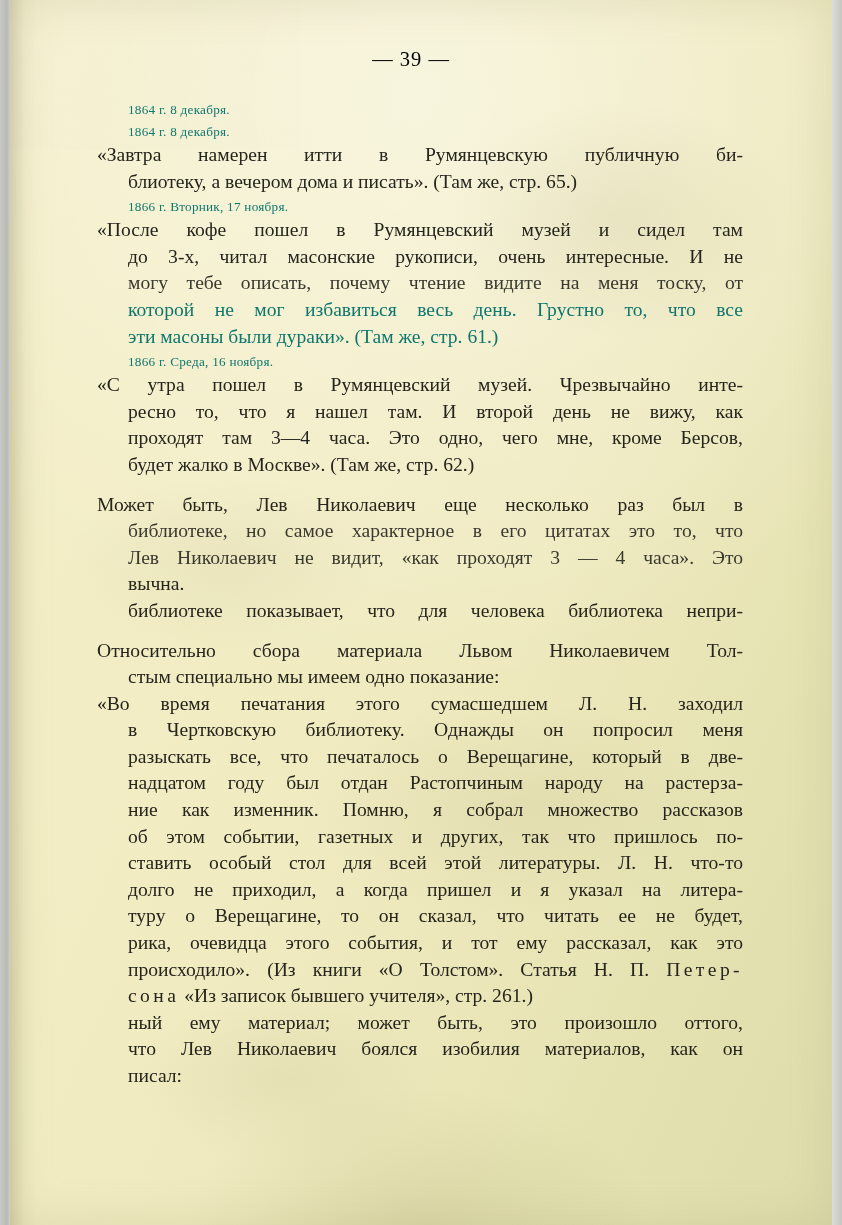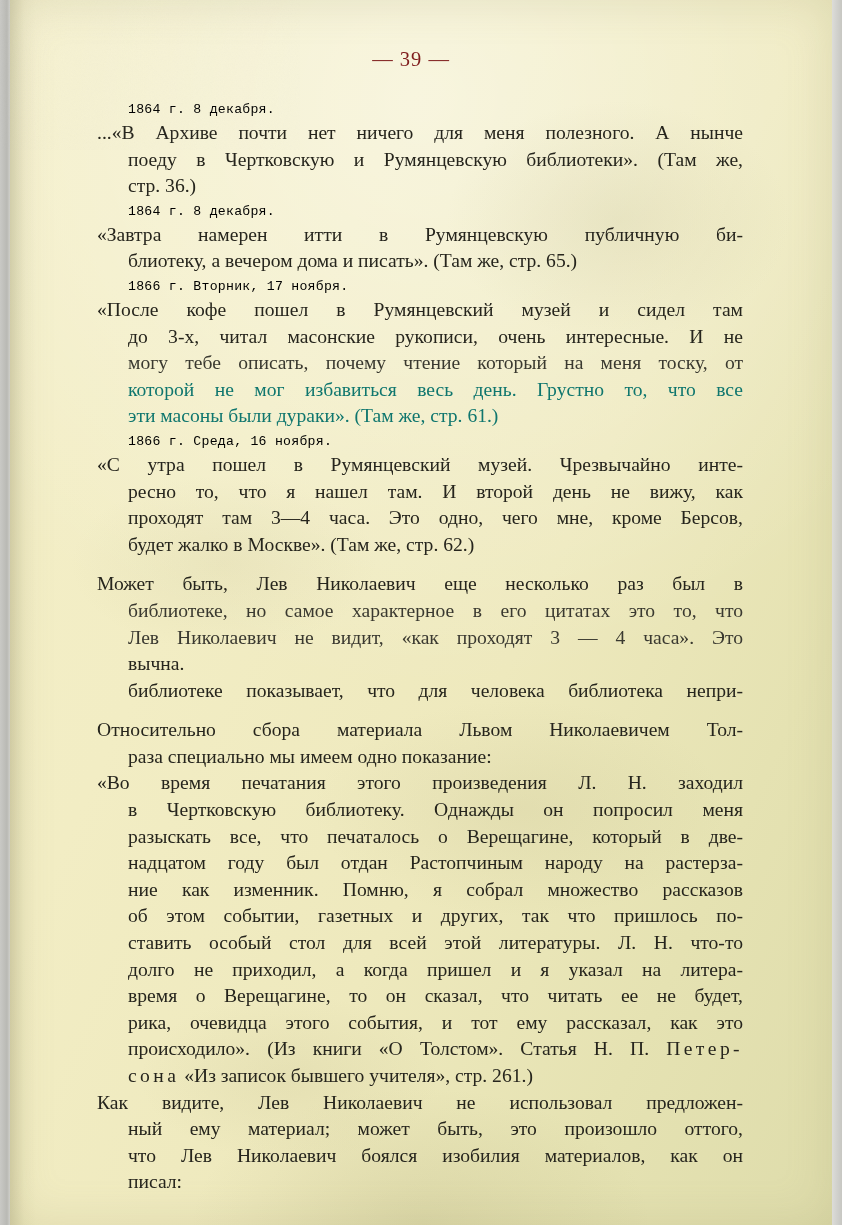--- a/index.html
+++ b/index.html
@@ -74,43 +74,42 @@
   }
 
   #folio {
     position: absolute;
     top: 48px;
     left: 0;
     width: 822px;
     text-align: center;
     font-size: 20.5px;
     letter-spacing: 1px;
-    color: #7f1d1d;
+    color: #000000;
   }
 
   #textblock {
     position: absolute;
     left: 97px;
     top: 100px;
     width: 646px;
     font-size: 19.6px;
     line-height: 26.6px;
     text-align: justify;
     color: #26251d;
   }
 
   .datehead {
     font-size: 13.2px;
     line-height: 20px;
     letter-spacing: 0.25px;
     text-indent: 31px;
     text-align: left;
-    color: #000000;
+    color: #0f766e;
     margin: 2px 0 0 0;
-    font-family: Liberation Mono, monospace;
   }
   .datehead:first-child { margin-top: 0; }
 
   p.para {
     margin: 0;
     text-indent: 31px;
     text-align: justify;
     text-justify: inter-word;
   }
   p.para.gap { margin-top: 13px; }
@@ -149,37 +148,32 @@
 
 <div id="page-sheet"></div>
 
 <div id="content">
 
   <div id="folio">— 39 —</div>
 
   <div id="textblock">
 
     <div class="datehead">1864 г. 8 декабря.</div>
-    <p class="para">
-      <span class="ln ind">...«В Архиве почти нет ничего для меня полезного. А нынче</span>
-      <span class="ln">поеду в Чертковскую и Румянцевскую библиотеки». (Там же,</span>
-      <span class="ln last">стр. 36.)</span>
-    </p>
 
     <div class="datehead">1864 г. 8 декабря.</div>
     <p class="para">
       <span class="ln ind">«Завтра намерен итти в Румянцевскую публичную би-</span>
       <span class="ln last">блиотеку, а вечером дома и писать». (Там же, стр. 65.)</span>
     </p>
 
     <div class="datehead">1866 г. Вторник, 17 ноября.</div>
     <p class="para">
       <span class="ln ind">«После кофе пошел в Румянцевский музей и сидел там</span>
       <span class="ln">до 3-х, читал масонские рукописи, очень интересные. И не</span>
-      <span class="ln fade1">могу тебе описать, почему чтение который на меня тоску, от</span>
+      <span class="ln fade1">могу тебе описать, почему чтение видите на меня тоску, от</span>
       <span class="ln fade2">которой не мог избавиться весь день. Грустно то, что все</span>
       <span class="ln last fade2">эти масоны были дураки». (Там же, стр. 61.)</span>
     </p>
 
     <div class="datehead">1866 г. Среда, 16 ноября.</div>
     <p class="para">
       <span class="ln ind">«С утра пошел в Румянцевский музей. Чрезвычайно инте-</span>
       <span class="ln">ресно то, что я нашел там. И второй день не вижу, как</span>
       <span class="ln">проходят там 3—4 часа. Это одно, чего мне, кроме Берсов,</span>
       <span class="ln last">будет жалко в Москве». (Там же, стр. 62.)</span>
@@ -188,40 +182,39 @@
     <p class="para gap">
       <span class="ln ind">Может быть, Лев Николаевич еще несколько раз был в</span>
       <span class="ln fade1">библиотеке, но самое характерное в его цитатах это то, что</span>
       <span class="ln fade1">Лев Николаевич не видит, «как проходят 3 — 4 часа». Это</span>
       <span class="ln last">вычна.</span>
       <span class="ln">библиотеке показывает, что для человека библиотека непри-</span>
     </p>
 
     <p class="para gap">
       <span class="ln ind">Относительно сбора материала Львом Николаевичем Тол-</span>
-      <span class="ln last">раза специально мы имеем одно показание:</span>
-    </p>
-
-    <p class="para">
-      <span class="ln ind">«Во время печатания этого произведения Л. Н. заходил</span>
+      <span class="ln last">стым специально мы имеем одно показание:</span>
+    </p>
+
+    <p class="para">
+      <span class="ln ind">«Во время печатания этого сумасшедшем Л. Н. заходил</span>
       <span class="ln">в Чертковскую библиотеку. Однажды он попросил меня</span>
       <span class="ln">разыскать все, что печаталось о Верещагине, который в две-</span>
       <span class="ln">надцатом году был отдан Растопчиным народу на растерза-</span>
       <span class="ln">ние как изменник. Помню, я собрал множество рассказов</span>
       <span class="ln">об этом событии, газетных и других, так что пришлось по-</span>
       <span class="ln">ставить особый стол для всей этой литературы. Л. Н. что-то</span>
       <span class="ln">долго не приходил, а когда пришел и я указал на литера-</span>
-      <span class="ln">время о Верещагине, то он сказал, что читать ее не будет,</span>
+      <span class="ln">туру о Верещагине, то он сказал, что читать ее не будет,</span>
       <span class="ln">рика, очевидца этого события, и тот ему рассказал, как это</span>
       <span class="ln" id="line-peterson">происходило». (Из книги «О Толстом». Статья Н. П. <span class="sp">Петер-</span></span>
       <span class="ln last" id="line-sona"><span class="sp">сона</span> «Из записок бывшего учителя», стр. 261.)</span>
     </p>
 
     <p class="para">
-      <span class="ln ind">Как видите, Лев Николаевич не использовал предложен-</span>
       <span class="ln">ный ему материал; может быть, это произошло оттого,</span>
       <span class="ln">что Лев Николаевич боялся изобилия материалов, как он</span>
       <span class="ln last">писал:</span>
     </p>
 
   </div>
 </div>
 
 <svg id="grain" xmlns="http://www.w3.org/2000/svg">
   <filter id="noisef">

